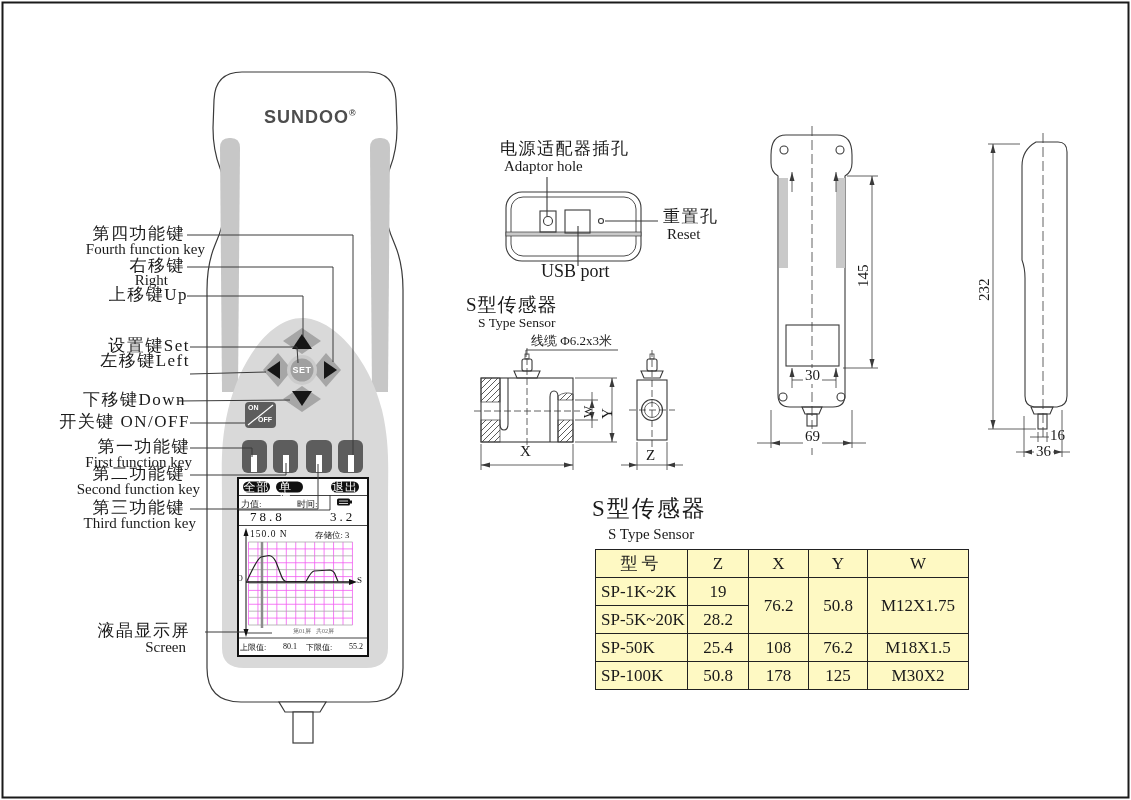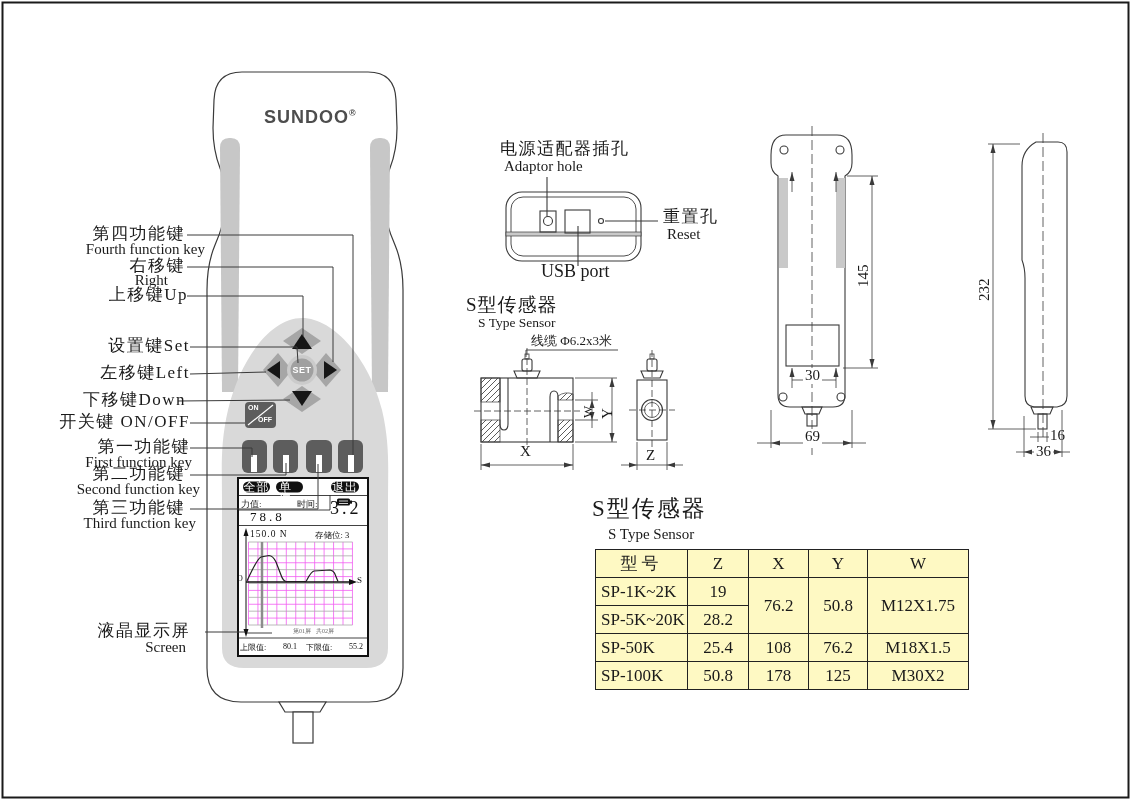--- a/index.html
+++ b/index.html
@@ -310,21 +310,21 @@
 </svg>
 
 <div class="logo" style="left:264px;top:107px;"><span>SUNDOO</span><sup>®</sup></div>
 
 <div class="lbl cn" style="right:946px;top:225px;">第四功能键</div>
 <div class="lbl en" style="right:926px;top:242px;">Fourth function key</div>
 <div class="lbl cn" style="right:946px;top:257px;">右移键</div>
 <div class="lbl en" style="right:963px;top:273px;">Right</div>
 <div class="lbl cn" style="right:943px;top:286px;">上移键Up</div>
 <div class="lbl cn" style="right:941px;top:337px;">设置键Set</div>
-<div class="lbl cn" style="right:941px;top:364px;">左移键Left</div>
+<div class="lbl cn" style="right:941px;top:352px;">左移键Left</div>
 <div class="lbl cn" style="right:945px;top:391px;">下移键Down</div>
 <div class="lbl cn" style="right:941px;top:413px;">开关键 ON/OFF</div>
 <div class="lbl cn" style="right:941px;top:438px;">第一功能键</div>
 <div class="lbl en" style="right:939px;top:455px;">First function key</div>
 <div class="lbl cn" style="right:946px;top:465px;">第二功能键</div>
 <div class="lbl en" style="right:931px;top:482px;">Second function key</div>
 <div class="lbl cn" style="right:946px;top:499px;">第三功能键</div>
 <div class="lbl en" style="right:935px;top:516px;">Third function key</div>
 <div class="lbl cn" style="right:941px;top:622px;">液晶显示屏</div>
 <div class="lbl en" style="right:945px;top:640px;">Screen</div>
@@ -332,21 +332,21 @@
 <div class="keytxt" style="left:289px;top:365px;width:26px;text-align:center;font-size:9px;letter-spacing:0.5px;">SET</div>
 <div class="keytxt" style="left:248px;top:404px;font-size:7px;">ON</div>
 <div class="keytxt" style="left:258px;top:416px;font-size:7px;">OFF</div>
 
 <div class="pill" style="left:243px;top:481.5px;width:27px;">全部</div>
 <div class="pill" style="left:276px;top:481.5px;width:19px;">单位</div>
 <div class="pill" style="left:331px;top:481.5px;width:28px;">退出</div>
 <div class="scr" style="left:241px;top:498px;font-size:9px;">力值:</div>
 <div class="scr" style="left:297px;top:498px;font-size:9px;">时间:</div>
 <div class="scr" style="left:250px;top:509px;font-size:13px;letter-spacing:3px;">78.8</div>
-<div class="scr" style="left:330px;top:498px;font-size:18px;letter-spacing:3px;">3.2</div>
+<div class="scr" style="left:330px;top:509px;font-size:13px;letter-spacing:3px;">3.2</div>
 <div class="scr" style="left:250px;top:529px;font-size:9.5px;letter-spacing:1px;">150.0 N</div>
 <div class="scr" style="left:315px;top:530px;font-size:8.5px;">存储位: 3</div>
 <div class="scr" style="left:237px;top:574px;font-size:8px;">O</div>
 <div class="scr" style="left:357px;top:575px;font-size:9px;">S</div>
 <div class="scr" style="left:293px;top:627px;font-size:6px;color:#666;">第01屏</div>
 <div class="scr" style="left:316px;top:627px;font-size:6px;color:#666;">共02屏</div>
 <div class="scr" style="left:240px;top:642px;font-size:8px;">上限值:</div>
 <div class="scr" style="left:283px;top:642px;font-size:8px;">80.1</div>
 <div class="scr" style="left:306px;top:642px;font-size:8px;">下限值:</div>
 <div class="scr" style="left:349px;top:642px;font-size:8px;">55.2</div>

